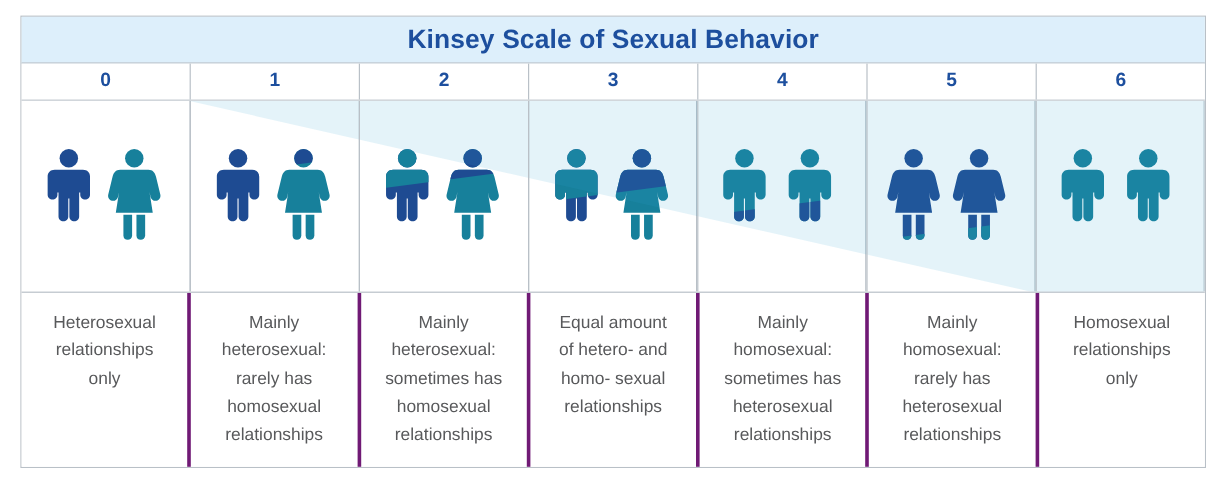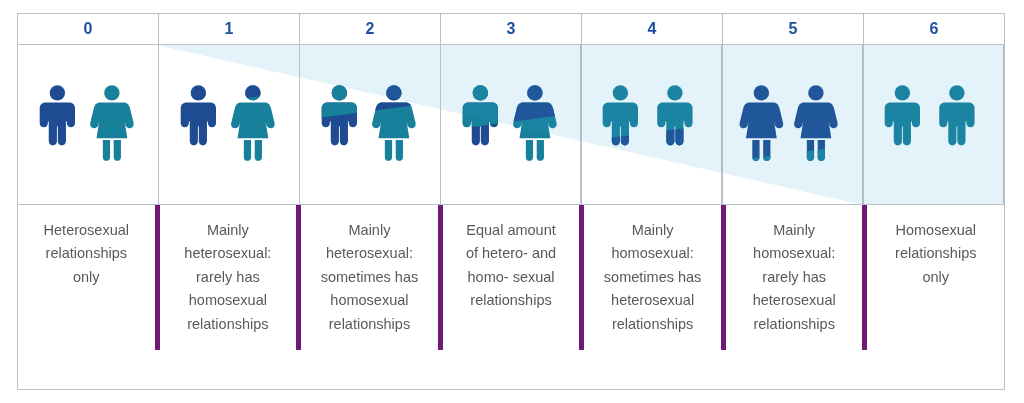--- a/index.html
+++ b/index.html
@@ -94,36 +94,39 @@
   .grid-layer .gcell:last-child{border-right:none;}
   
   .cap-row{
     height:145px;
     display:flex;
     box-sizing:border-box;
     background:#fff;
   }
   .cap-cell{
     flex:1 1 0;
-    border-right:5px solid #701a75;
+    border-right:3px solid #701a75;
     box-sizing:border-box;
     padding:14px 9px 0 9px;
     text-align:center;
     color:#58595b;
     font-size:14.5px;
     line-height:1.62;
     white-space:pre-line;
   }
   .cap-cell:last-child{border-right:none;}
 </style>
 </head>
 <body>
 
 <div class="chart-wrap">
 
+  <div class="title-row">
+    <span class="title">Kinsey Scale of Sexual Behavior</span>
+  </div>
 
   <div class="num-row">
     <div class="num-cell">0</div>
     <div class="num-cell">1</div>
     <div class="num-cell">2</div>
     <div class="num-cell">3</div>
     <div class="num-cell">4</div>
     <div class="num-cell">5</div>
     <div class="num-cell">6</div>
   </div>

